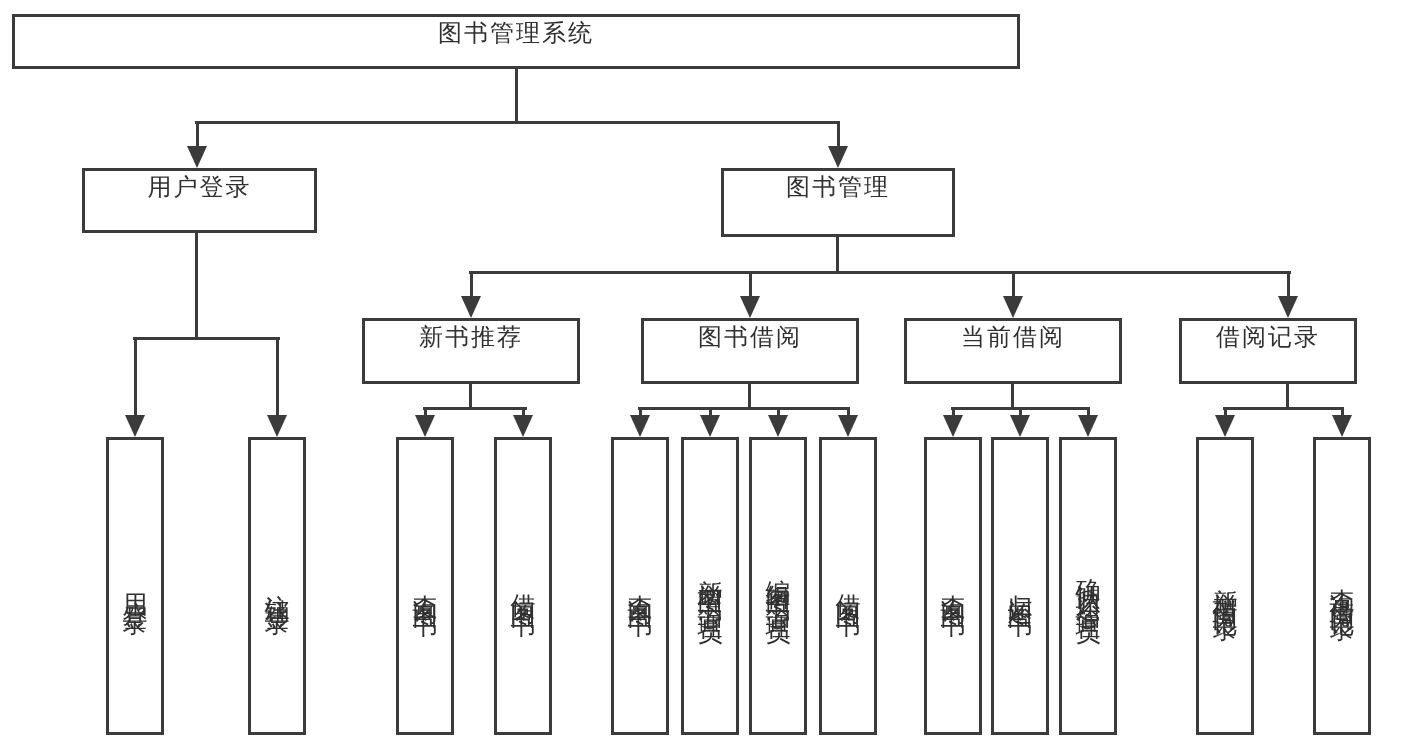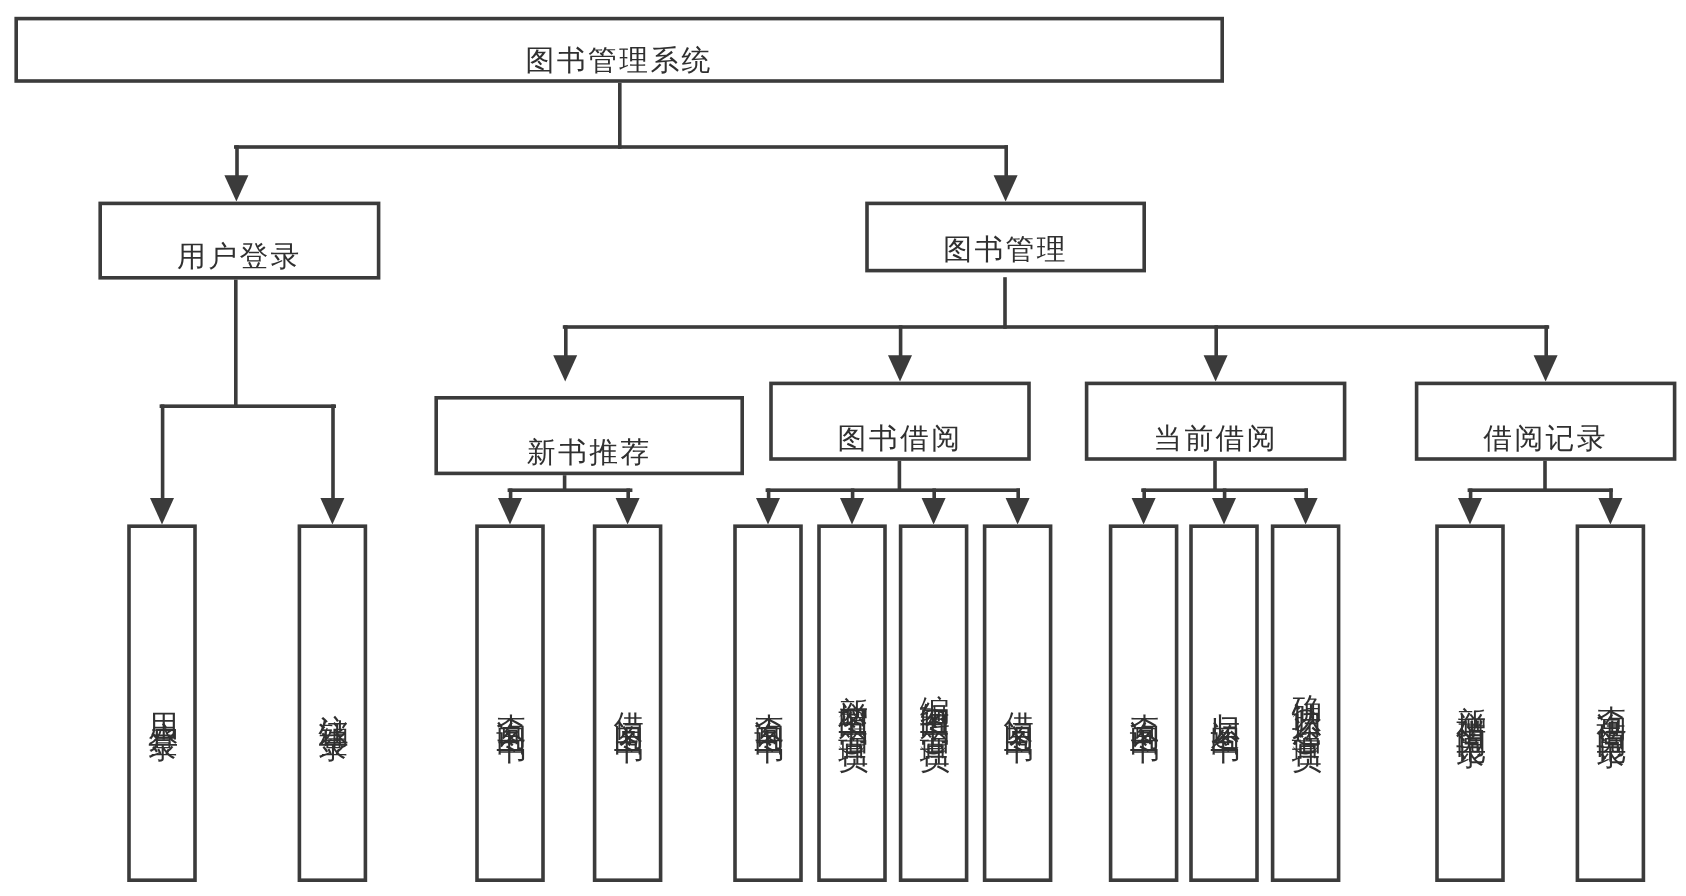--- a/index.html
+++ b/index.html
@@ -20,21 +20,21 @@
     background: var(--bg);
     overflow: hidden;
   }
 
   
   .hbox {
     position: absolute;
     border: 3px solid var(--line);
     background: var(--bg);
     display: flex;
-    align-items: flex-end;
+    align-items: flex-start;
     justify-content: center;
     font-size: 24px;
     letter-spacing: 2px;
     color: var(--text);
     white-space: nowrap;
     z-index: 2;
   }
 
   
   .vbox {
@@ -103,46 +103,46 @@
   </div>
 
   <div class="vl" style="left:515px; top:66px; height:58px;"></div>
   <div class="hl" style="left:195px; top:121px; width:645px;"></div>
   <div class="ar" style="left:187px; top:121px; height:47px;"></div>
   <div class="ar" style="left:828px; top:121px; height:47px;"></div>
 
   <div class="hbox" style="left:82px; top:168px; width:235px; height:65px;">
     <span>用户登录</span>
   </div>
-  <div class="hbox" style="left:721px; top:168px; width:234px; height:59px;">
+  <div class="hbox" style="left:721px; top:168px; width:234px; height:69px;">
     <span>图书管理</span>
   </div>
 
   <div class="vl" style="left:195px; top:231px; height:109px;"></div>
   <div class="hl" style="left:133px; top:337px; width:147px;"></div>
   <div class="ar" style="left:125px; top:337px; height:100px;"></div>
   <div class="ar" style="left:267px; top:337px; height:100px;"></div>
 
   <div class="vl" style="left:836px; top:231px; height:43px;"></div>
   <div class="hl" style="left:469px; top:271px; width:822px;"></div>
   <div class="ar" style="left:461px; top:271px; height:47px;"></div>
   <div class="ar" style="left:740px; top:271px; height:47px;"></div>
   <div class="ar" style="left:1003px; top:271px; height:47px;"></div>
   <div class="ar" style="left:1278px; top:271px; height:47px;"></div>
 
-  <div class="hbox" style="left:362px; top:330px; width:258px; height:66px;">
+  <div class="hbox" style="left:362px; top:318px; width:218px; height:66px;">
     <span>新书推荐</span>
   </div>
   <div class="hbox" style="left:904px; top:318px; width:218px; height:66px;">
     <span>当前借阅</span>
   </div>
   <div class="hbox" style="left:641px; top:318px; width:218px; height:66px;">
     <span>图书借阅</span>
   </div>
-  <div class="hbox" style="left:1179px; top:318px; width:218px; height:66px;font-family:Liberation Serif, serif;">
+  <div class="hbox" style="left:1179px; top:318px; width:178px; height:66px;font-family:Liberation Serif, serif;">
     <span>借阅记录</span>
   </div>
 
   <div class="vl" style="left:469px; top:381px; height:29px;"></div>
   <div class="hl" style="left:423px; top:407px; width:104px;"></div>
   <div class="ar" style="left:415px; top:407px; height:30px;"></div>
   <div class="ar" style="left:513px; top:407px; height:30px;"></div>
 
   <div class="vl" style="left:748px; top:381px; height:29px;"></div>
   <div class="hl" style="left:638px; top:407px; width:212px;"></div>

